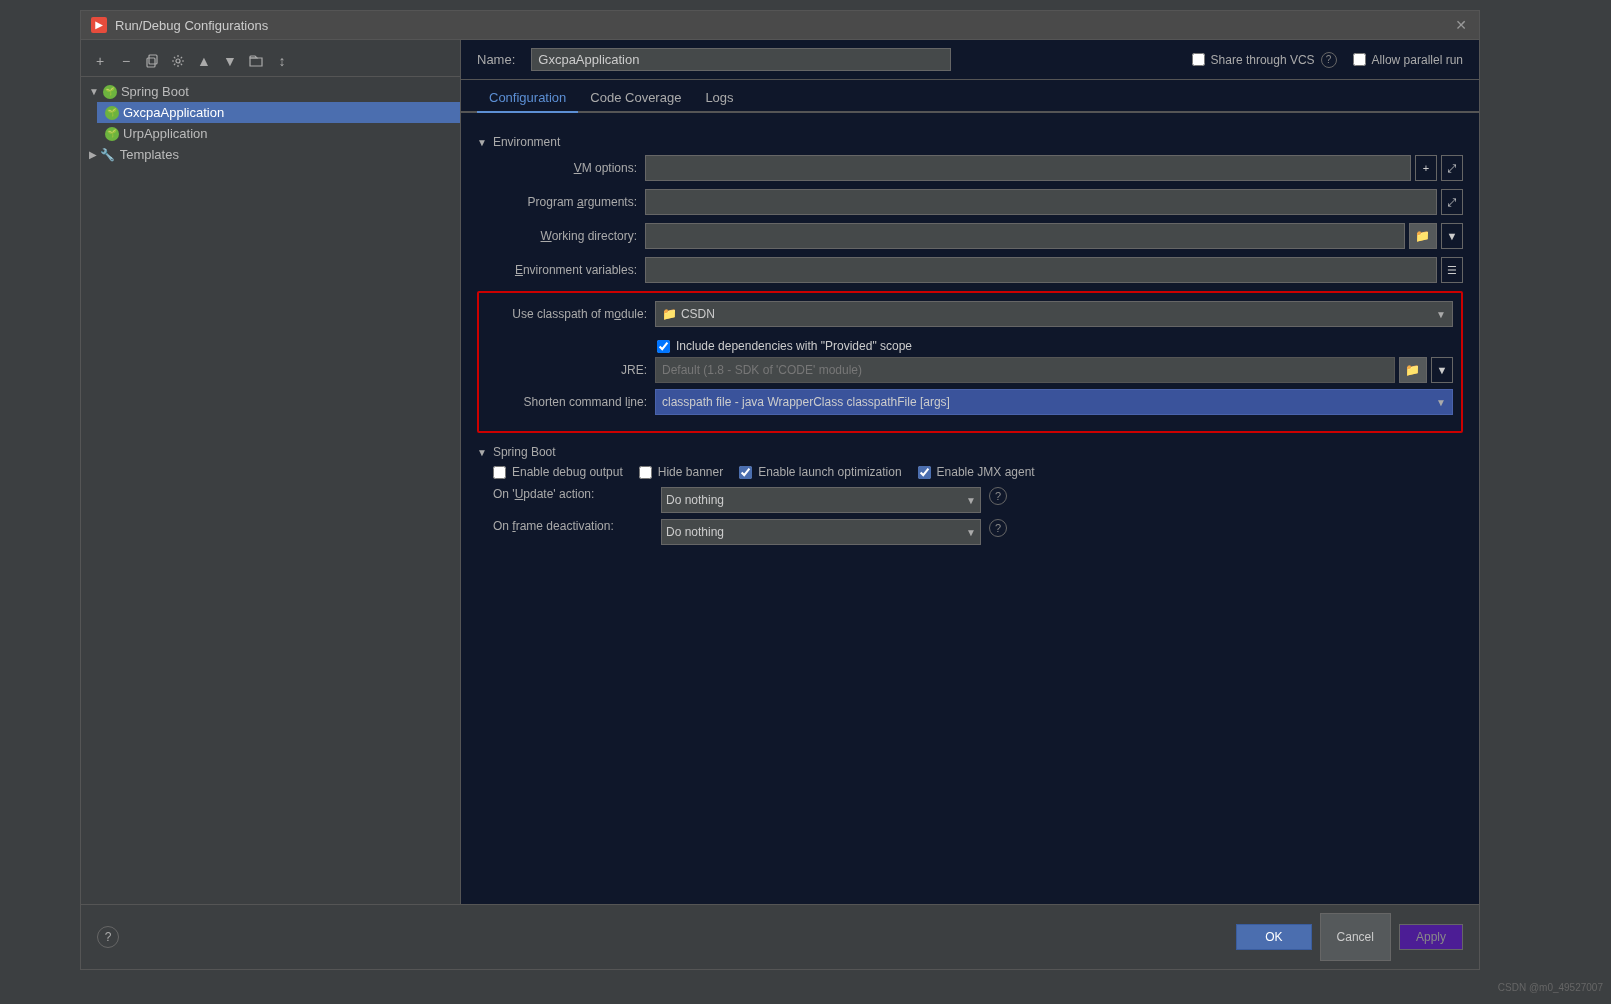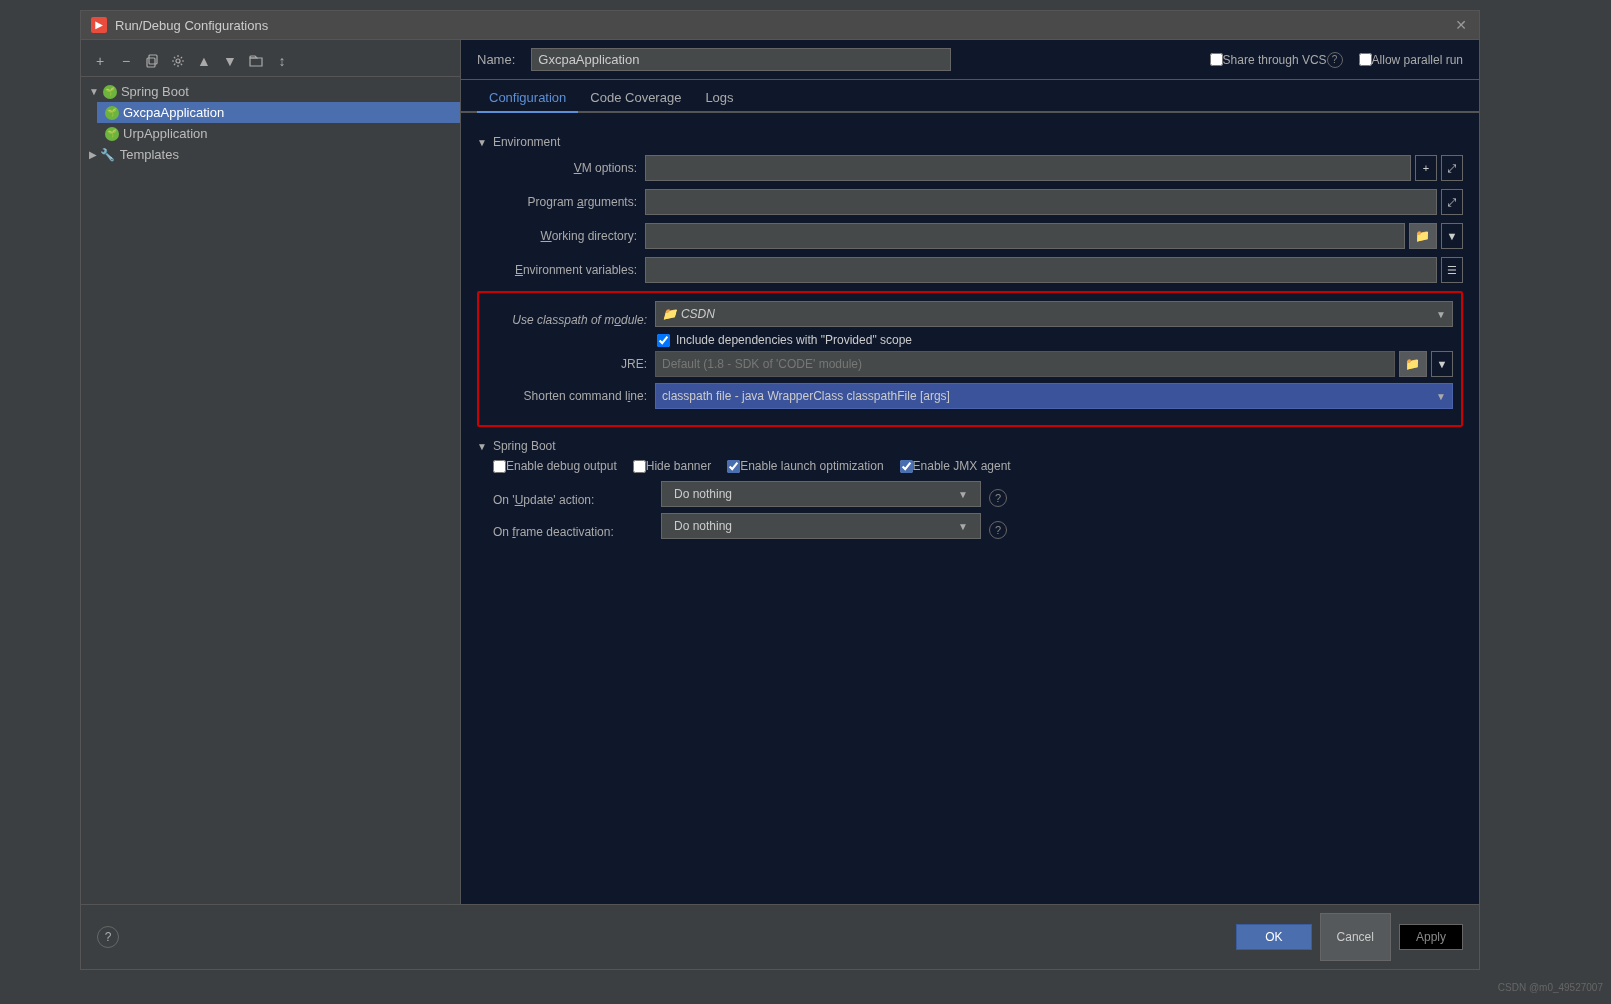--- a/index.html
+++ b/index.html
@@ -143,20 +143,21 @@
       background: #45494a;
       border: 1px solid #666;
       color: #ccc;
       padding: 3px 6px;
       font-size: 13px;
       outline: none;
     }
     .checkbox-label {
       display: flex;
       align-items: center;
+      gap: 6px;
       color: #aaa;
       font-size: 12px;
       justify-content: center;
     }
     .checkbox-label input[type=checkbox] {
       accent-color: #4b6eaf;
     }
     .tabs {
       display: flex;
       border-bottom: 2px solid #555;
@@ -243,23 +244,22 @@
     .section-arrow { font-size: 10px; }
     
     .highlighted-section {
       border: 2px solid #cc0000;
       padding: 8px;
       margin: 4px 0;
       border-radius: 2px;
     }
     .module-row {
       display: flex;
-      align-items: flex-end;
-      margin-bottom: 6px;
-      font-style: italic;
+      align-items: center;
+      margin-bottom: 12px;
     }
     .module-label {
       width: 160px;
       color: #aaa;
       text-align: right;
       flex-shrink: 0;
       font-size: 12px;
       margin-right: 8px;
     }
     .module-select {
@@ -336,36 +336,36 @@
     .policies-section {
       margin: 8px 0;
     }
     .policies-title {
       color: #aaa;
       font-size: 12px;
       margin: 6px 0 8px 16px;
     }
     .policy-row {
       display: flex;
-      align-items: flex-end;
+      align-items: flex-start;
       margin-bottom: 6px;
       margin-left: 16px;
       gap: 8px;
     }
     .policy-label {
       width: 160px;
       color: #aaa;
       font-size: 12px;
     }
     .policy-select {
       width: 320px;
       background: #45494a;
       border: 1px solid #666;
       color: #ccc;
-      padding: 3px 12px;
+      padding: 3px 4px;
       font-size: 12px;
       height: 26px;
       display: flex;
       align-items: center;
       justify-content: space-between;
     }
     .help-icon {
       width: 18px;
       height: 18px;
       border: 1px solid #666;
@@ -412,21 +412,21 @@
     }
     .btn-cancel {
       background: #55595b;
       border: 1px solid #666;
       color: #ccc;
       padding: 16px 16px;
       cursor: pointer;
       font-size: 12px;
     }
     .btn-apply {
-      background: #000000;
+      background: #4c1d95;
       border: 1px solid #666;
       color: #888;
       padding: 5px 16px;
       cursor: pointer;
       font-size: 12px;
     }
     .watermark {
       position: absolute;
       bottom: 11px;
       right: 8px;

